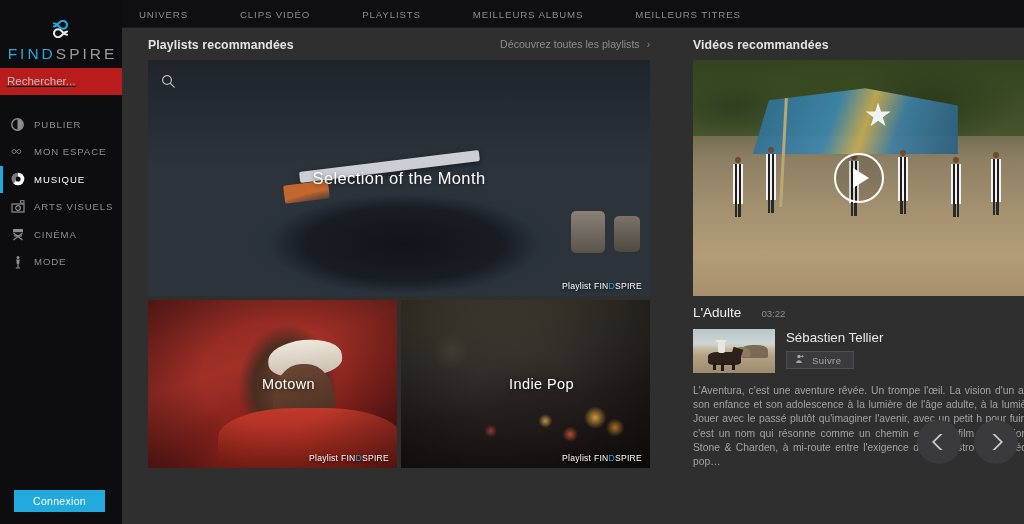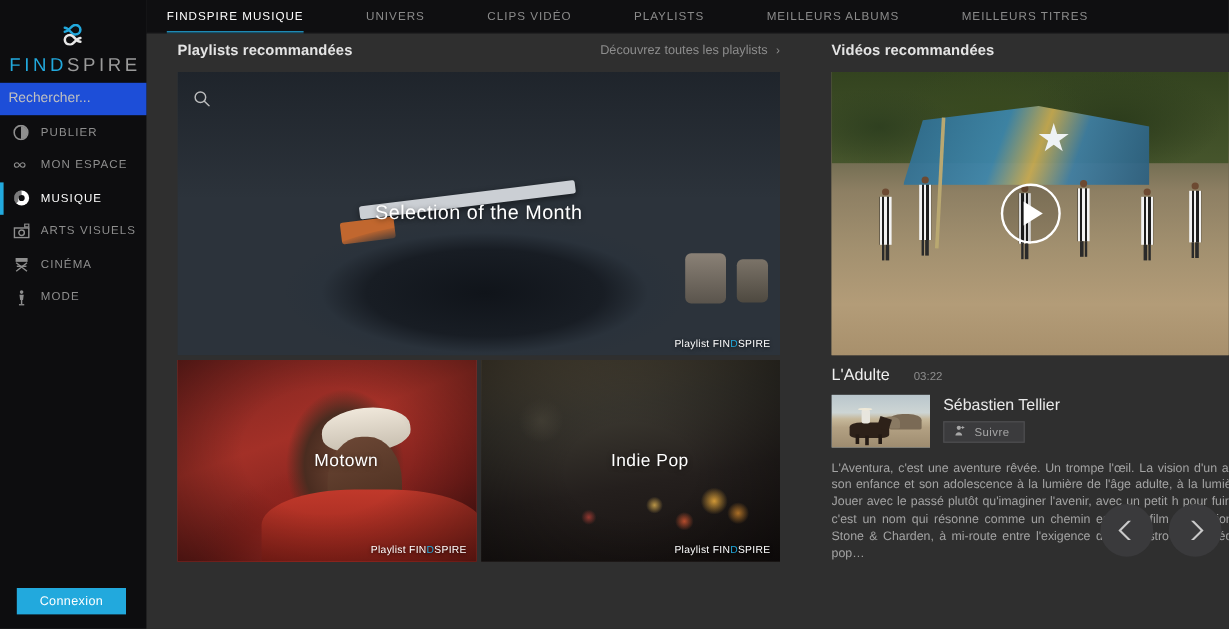--- a/index.html
+++ b/index.html
@@ -16,22 +16,22 @@
     width:122px; height:524px; background:#0d0d0f;
     position:relative; flex:0 0 122px; z-index:5;
   }
   .logo-wrap { padding:20px 0 6px; text-align:center; }
   .logo-mark { display:block; margin:0 auto 4px; }
   .logo-text { font-size:15.5px; letter-spacing:3.0px; font-weight:300; line-height:1; padding-left:3px; }
   .logo-text .a { color:#22a9dd; }
   .logo-text .b { color:#9a9a9a; }
 
   #search-bar {
-    height:27px; background:#1d4ed8; display:flex; align-items:center;
-    padding:0 8px 0 7px; margin-bottom:1px;
+    height:27px; background:#b91c1c; display:flex; align-items:center;
+    padding:0 8px 0 7px; margin-bottom:16px;text-decoration:underline;
   }
   #search-input {
     flex:1; background:transparent; border:0; outline:none;
     color:#c9c9c9; font-size:11.5px; font-family:"Liberation Sans", sans-serif;
   }
   #search-input::placeholder { color:#c0c0c0; }
   .mag { width:14px; height:14px; flex:0 0 14px; opacity:.85; }
 
   .nav-item {
     display:flex; align-items:center; height:27.5px; margin-bottom:0;
@@ -65,21 +65,21 @@
     position:relative; height:28px; display:flex; align-items:center; cursor:pointer; white-space:nowrap;
   }
   .tab.active { color:#ffffff; }
   .tab.active::after {
     content:""; position:absolute; left:0; right:0; bottom:0; height:2.5px; background:#22a9dd;
   }
 
   #content { position:relative; height:496px; background:#2f2f2f; padding:0; }
 
   .sec-head {
-    display:flex; align-items:center; height:28px; 
+    display:flex; align-items:flex-start; height:28px; padding-top:10px;
   }
   .sec-title { font-size:12.3px; color:#e4e4e4; font-weight:bold; letter-spacing:.1px; }
   .sec-link { margin-left:auto; font-size:10.6px; color:#8d8d8d; cursor:pointer; display:flex; align-items:center; gap:7px;}
   .chev-r { font-size:10px; color:#8d8d8d; }
 
   
   #left-col { position:absolute; left:26px; top:0; width:502px; }
   #right-col { position:absolute; left:571px; top:0; right:0; }
 
   .tile { position:relative; overflow:hidden; cursor:pointer; }
@@ -347,21 +347,20 @@
         <span class="lbl">MODE</span>
       </div>
     </nav>
 
     <button id="connexion">Connexion</button>
   </aside>
 
   <section id="main">
 
     <nav id="topnav">
-      <div class="tab active">FINDSPIRE MUSIQUE</div>
       <div class="tab">UNIVERS</div>
       <div class="tab">CLIPS VIDÉO</div>
       <div class="tab">PLAYLISTS</div>
       <div class="tab">MEILLEURS ALBUMS</div>
       <div class="tab">MEILLEURS TITRES</div>
     </nav>
 
     <div id="content">
 
       <div id="left-col">

